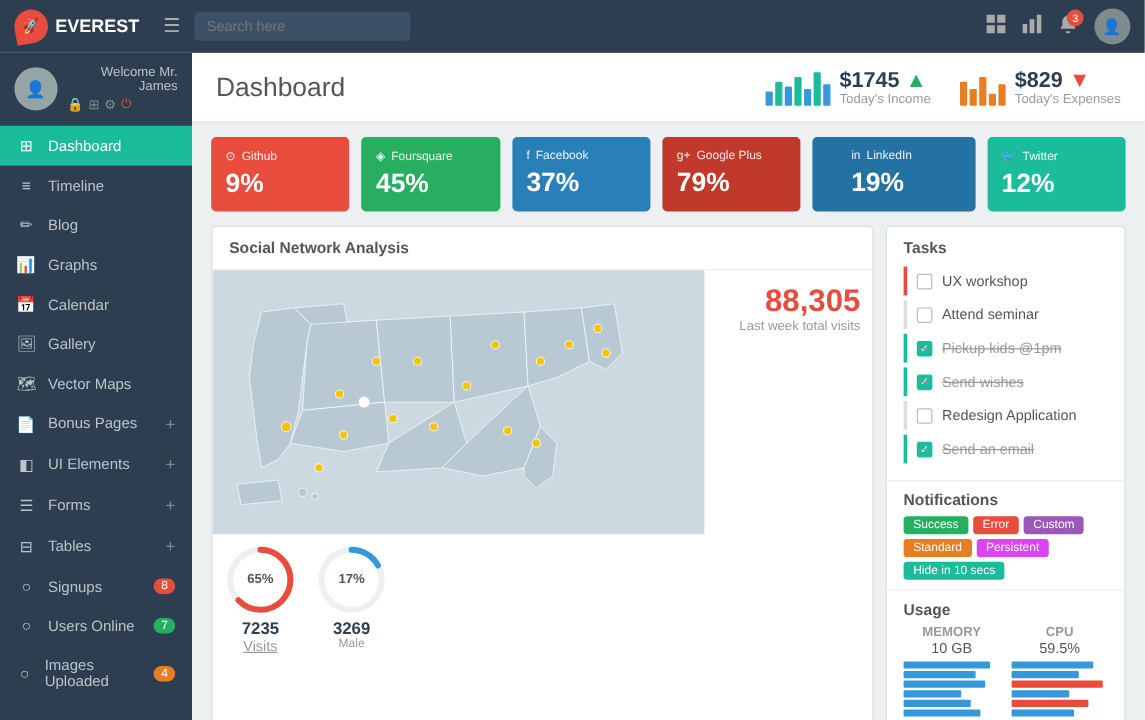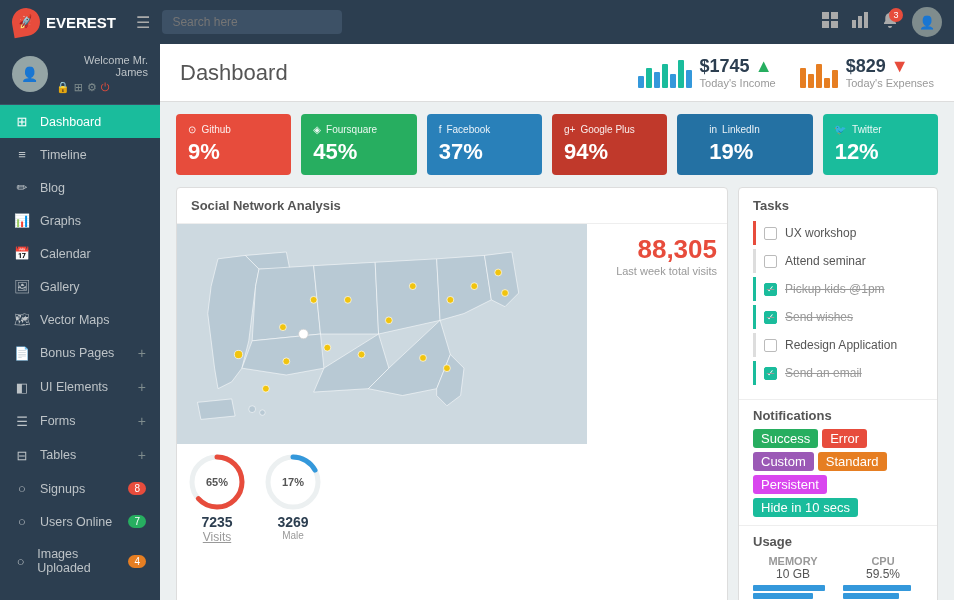--- a/index.html
+++ b/index.html
@@ -79,21 +79,21 @@
     .task-item { display: flex; align-items: center; gap: 8px; padding: 5px 0; border-left: 3px solid #ddd; padding-left: 8px; margin-bottom: 4px; font-size: 12px; color: #555; }
     .task-item.done { text-decoration: line-through; color: #999; border-left-color: #1abc9c; }
     .task-item.pending { border-left-color: #e74c3c; }
     .task-cb { width: 13px; height: 13px; border: 1px solid #bbb; border-radius: 2px; flex-shrink: 0; display: flex; align-items: center; justify-content: center; font-size: 9px; }
     .task-cb.checked { background: #1abc9c; border-color: #1abc9c; color: white; }
 
     
     .notif-panel { padding: 8px 14px; border-top: 1px solid #eee; }
     .notif-title { font-size: 13px; font-weight: 600; color: #555; margin-bottom: 6px; }
     .notif-tags { display: flex; flex-wrap: wrap; gap: 4px; }
-    .tag { padding: 2px 8px; border-radius: 3px; font-size: 13px; color: white; cursor: pointer; }
+    .tag { padding: 2px 8px; border-radius: 3px; font-size: 10px; color: white; cursor: pointer; }
     .tag.success { background: #27ae60; }
     .tag.error { background: #e74c3c; }
     .tag.custom { background: #9b59b6; }
     .tag.standard { background: #e67e22; }
     .tag.persistent { background: #d946ef; }
     .tag.hide { background: #1abc9c; }
 
     
     .usage-panel { padding: 8px 14px; border-top: 1px solid #eee; }
     .usage-title { font-size: 13px; font-weight: 600; color: #555; margin-bottom: 6px; }
@@ -288,21 +288,21 @@
           <span>f</span>
           <span>Facebook</span>
         </div>
         <div class="social-card-pct">37%</div>
       </div>
       <div class="social-card googleplus">
         <div class="social-card-header">
           <span>g+</span>
           <span>Google Plus</span>
         </div>
-        <div class="social-card-pct">94%</div>
+        <div class="social-card-pct">79%</div>
       </div>
       <div class="social-card linkedin">
         <div class="social-card-header">
           <span>in</span>
           <span>LinkedIn</span>
         </div>
         <div class="social-card-pct">19%</div>
       </div>
       <div class="social-card twitter">
         <div class="social-card-header">

